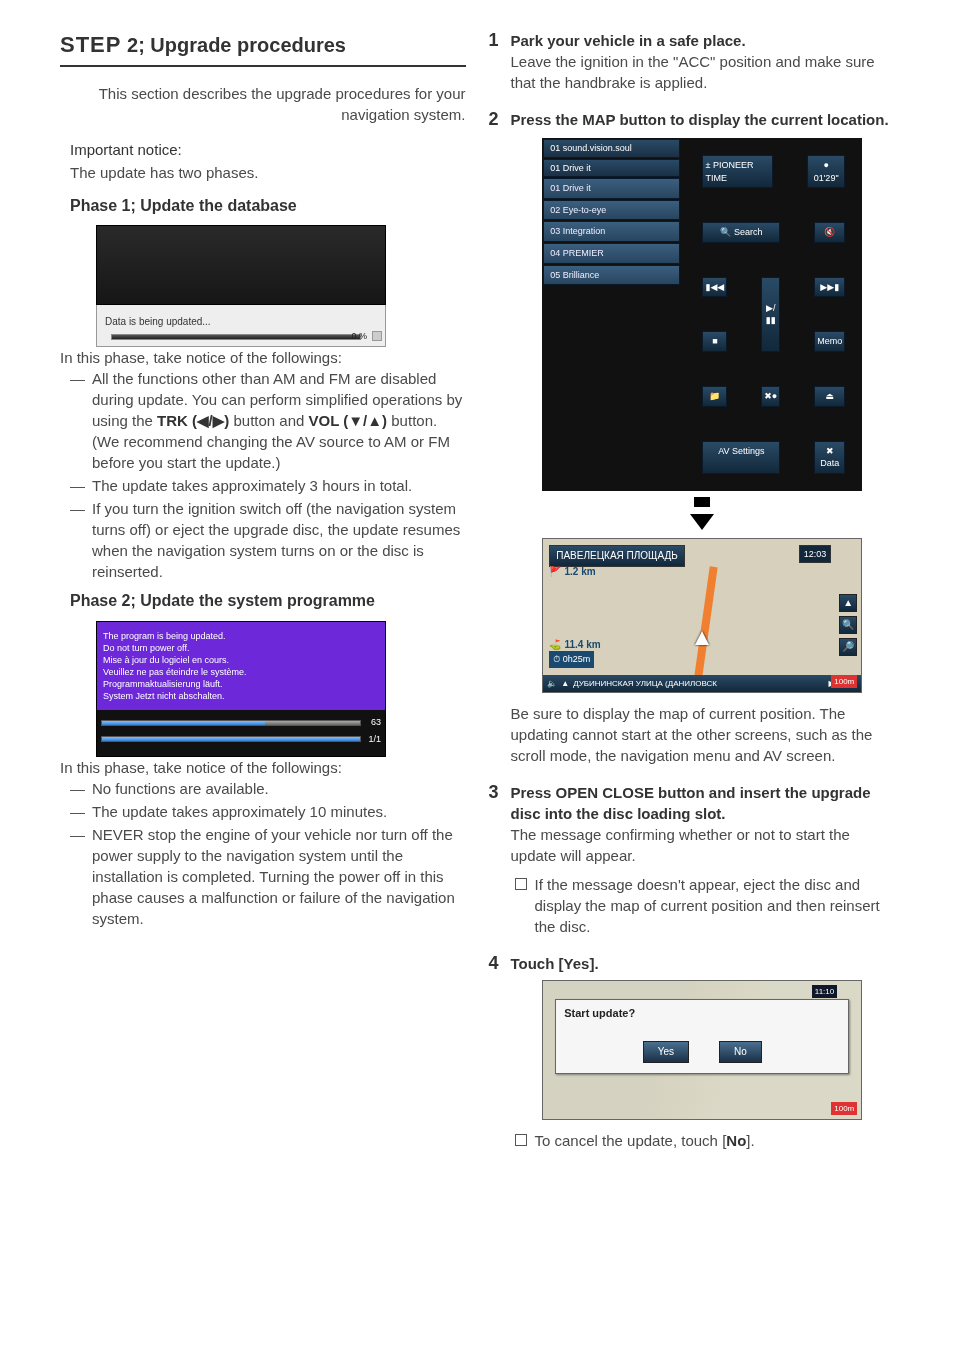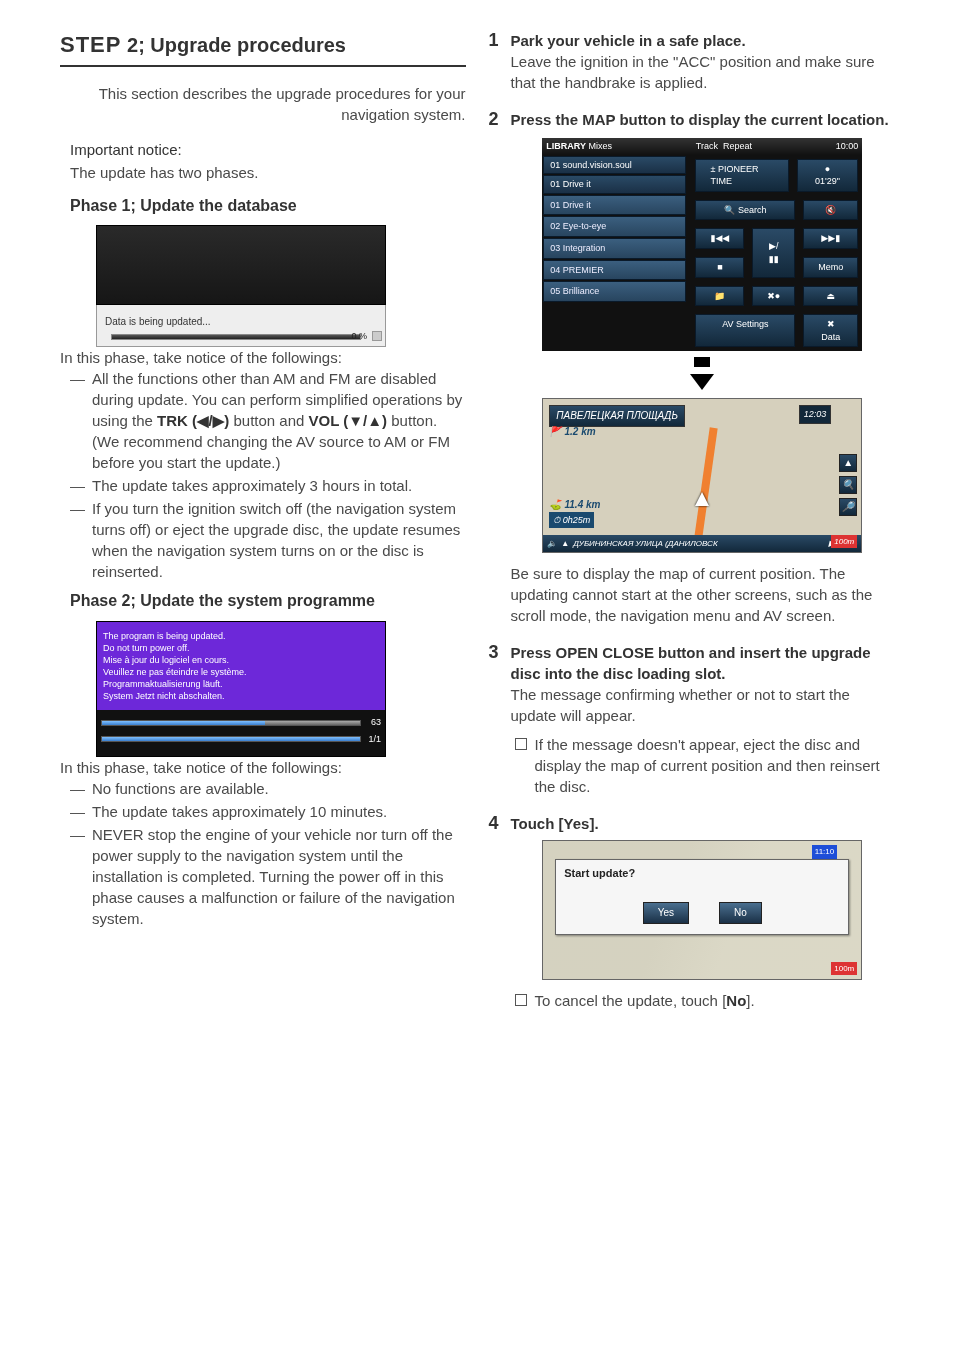--- a/index.html
+++ b/index.html
@@ -184,22 +184,22 @@
     border: 1px solid #0a1a2a;
     padding: 2px 6px;
     margin: 1px 1px;
     color: #fff;
   }
   .fig-lib-btn {
     background: linear-gradient(#2a4a66,#12283a);
     border: 1px solid #0a1a2a;
     color:#fff;
     text-align:center;
-    padding: 3px 14px;
-    margin: 4px;
+    padding: 3px 2px;
+    margin: 17px;
     display:inline-block;
   }
   .right-grid { display: grid; grid-template-columns: 1fr 1fr 1fr; }
   .right-top-row { display:flex; }
   .right-top-row > div:first-child { flex:2; } .right-top-row > div:last-child { flex:1; }
 
   .arrow-down {
     width: 0; height: 0;
     border-left: 12px solid transparent;
     border-right: 12px solid transparent;
@@ -211,21 +211,20 @@
   }
 
   .fig-map {
     width: 320px;
     margin: 0 auto 10px auto;
     background: #d6d0bd;
     position: relative;
     height: 155px;
     border: 1px solid #666;
     overflow: hidden;
-    font-style: italic;
   }
   .fig-map-topbar {
     position:absolute; top:6px; left:6px;
     background: linear-gradient(#2a4a66,#12283a);
     color:#fff; font-size:10px; padding:3px 6px; border:1px solid #333;
   }
   .fig-map-time {
     position:absolute; top:6px; right:30px;
     background:#12283a; color:#fff; font-size:9px; padding:2px 4px; border:1px solid #333;
   }
@@ -287,21 +286,21 @@
     position:absolute; top:18px; left:12px; right:12px;
     background:#f6f6f6; border:1px solid #666; padding:6px 8px 10px 8px;
     box-shadow: 1px 1px 2px rgba(0,0,0,0.4);
   }
   .fig-confirm-q { font-size:11px; color:#222; margin-bottom:20px; font-weight:bold;}
   .fig-confirm-btns { display:flex; gap:30px; justify-content:center;}
   .fig-confirm-btn {
     background: linear-gradient(#4a6f8f,#1a3046);
     color:#fff; font-size:10px; padding:3px 14px; border:1px solid #222;
   }
-  .fig-confirm-time { position:absolute; top:4px; right:24px; background:#1d4ed8;color:#fff;font-size:8px;padding:1px 3px;}
+  .fig-confirm-time { position:absolute; top:4px; right:24px; background:#0f172a;color:#fff;font-size:8px;padding:1px 3px;}
 </style>
 </head>
 <body>
 
 <div class="two-col">
 
   <div class="col">
     <div class="step-header">
       <span class="step-word">STEP</span><span class="step-rest"> 2; Upgrade procedures</span>
     </div>
@@ -378,25 +377,20 @@
         <span class="cmd">Park your vehicle in a safe place.</span><br>
         <span>Leave the ignition in the "ACC" position and make sure that the handbrake is applied.</span>
       </li>
 
       <li>
         <span class="num">2</span>
         <span class="cmd">Press the MAP button to display the current location.</span>
 
         
         <div class="fig-library">
-          <div class="fig-lib-top">
-            <span><b>LIBRARY</b>&nbsp;<span>Mixes</span></span>
-            <span><span>Track</span>&nbsp;&nbsp;<span>Repeat</span></span>
-            <span>10:00</span>
-          </div>
           <div class="fig-lib-row">
             <div class="fig-lib-left">
               <div class="fig-lib-header-item">01 sound.vision.soul</div>
               <div class="fig-lib-header-item">01 Drive it</div>
               <div class="fig-lib-item">01 Drive it</div>
               <div class="fig-lib-item">02 Eye-to-eye</div>
               <div class="fig-lib-item">03 Integration</div>
               <div class="fig-lib-item">04 PREMIER</div>
               <div class="fig-lib-item">05 Brilliance</div>
             </div>

